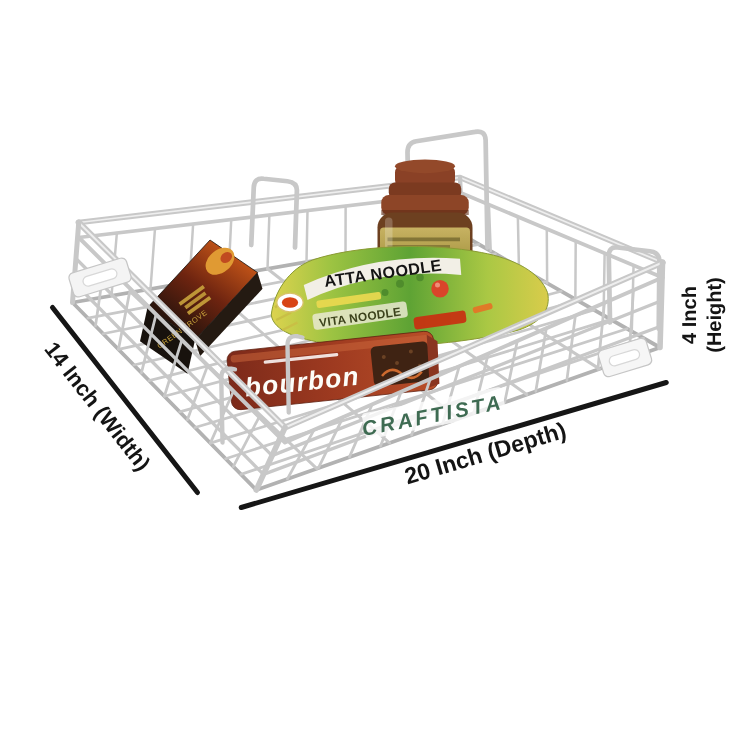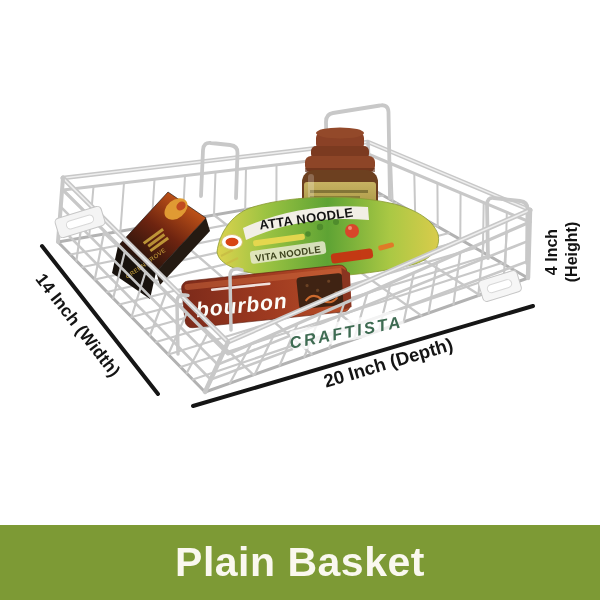--- a/index.html
+++ b/index.html
@@ -210,16 +210,13 @@
     <g>
       <line x1="42" y1="246" x2="158" y2="394" class="dim-line"></line>
       <line x1="193" y1="406" x2="533" y2="306" class="dim-line"></line>
       <text x="78" y="331" text-anchor="middle" class="dim-text" font-size="17.5" transform="rotate(52 78 325)">14 Inch (Width)</text>
       <text x="388" y="369" text-anchor="middle" class="dim-text" font-size="18.5" transform="rotate(-16.5 388 362)">20 Inch (Depth)</text>
       <text x="557" y="252" text-anchor="middle" class="dim-text" font-size="16" transform="rotate(-90 557 252)">4 Inch</text>
       <text x="577" y="252" text-anchor="middle" class="dim-text" font-size="16" transform="rotate(-90 577 252)">(Height)</text>
     </g>
   </svg>
 
-  <div class="banner">
-    <span class="banner-text">Plain Basket</span>
-  </div>
 </div>
 
 </body></html>

